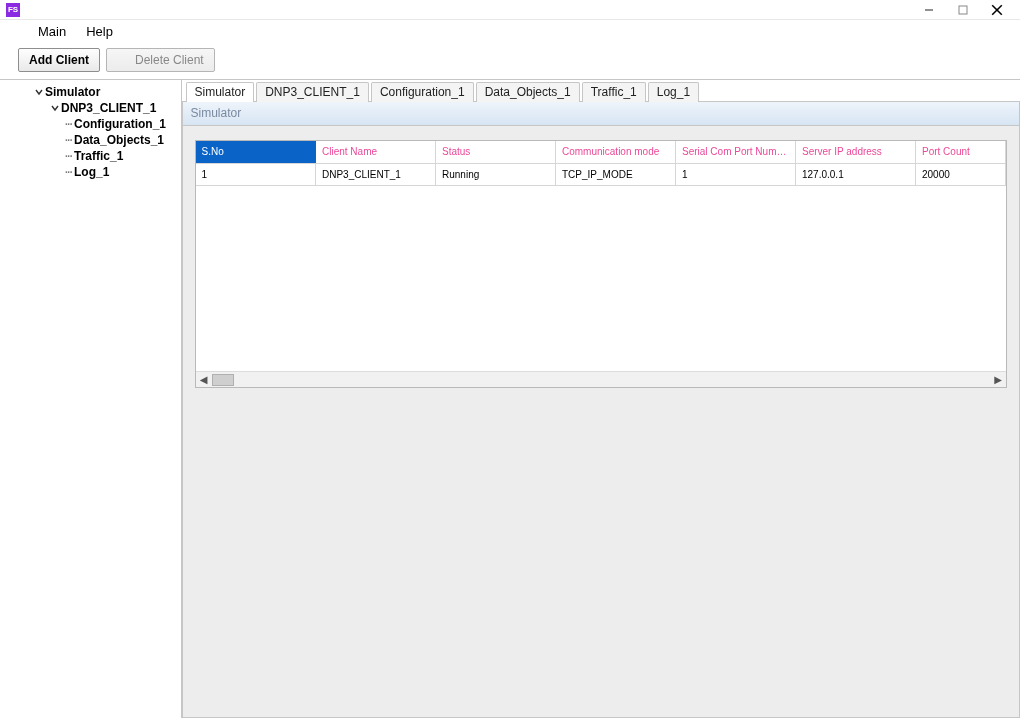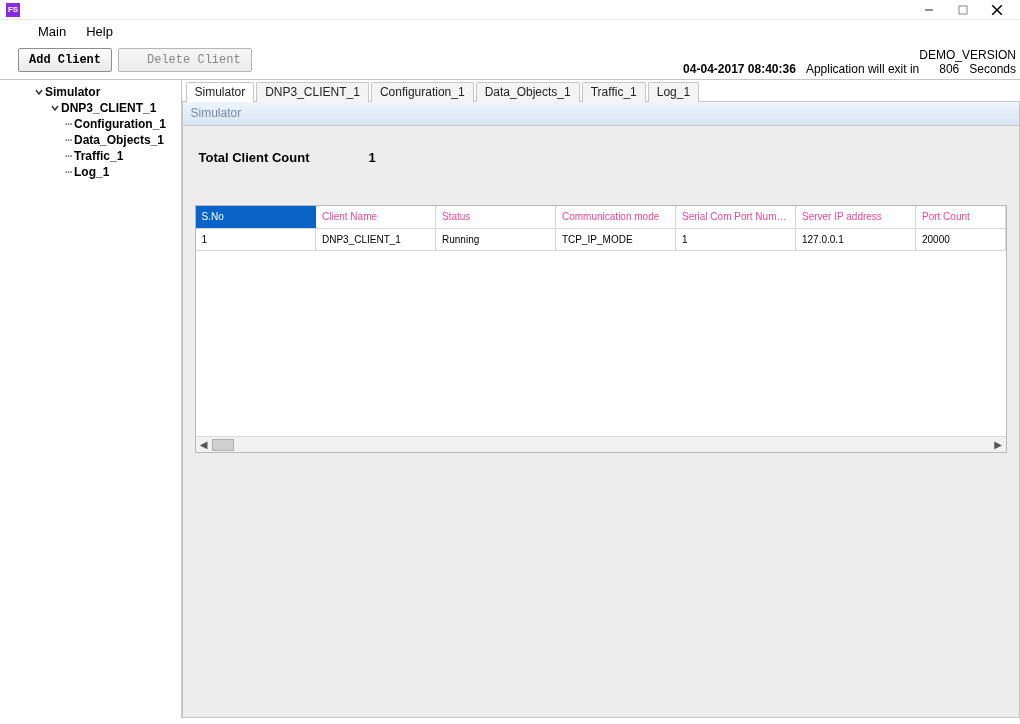--- a/index.html
+++ b/index.html
@@ -46,21 +46,21 @@
     background: #fff;
     padding: 6px 0 6px 18px;
     border-bottom: 1px solid #c6c6c6;
     height: 38px;
   }
   .btn {
     height: 24px; padding: 0 10px;
     border: 1px solid #8e8e8e;
     background: linear-gradient(#fefefe,#e9e9e9);
     border-radius: 2px;
-    font-size: 12px; font-family: Liberation Mono, monospace;
+    font-size: 12px; font-family: Liberation Sans, sans-serif;
     margin-right: 6px;
     cursor: pointer;
     font-weight: bold;
   }
   .btn.disabled {
     color: #888;
     background: linear-gradient(#f6f6f6,#ececec);
     border-color: #b5b5b5;
     cursor: default;
     font-weight: normal;
@@ -237,29 +237,20 @@
 </div>
 
 <div class="menubar">
   <div class="menu-item">Main</div>
   <div class="menu-item">Help</div>
 </div>
 
 <div class="toolbar-row">
   <button class="btn">Add Client</button>
   <button class="btn disabled">Delete Client</button>
-  <div class="status-area">
-    <div class="status-l1">DEMO_VERSION</div>
-    <div class="status-l2">
-      <span class="ts">04-04-2017 08:40:36</span>
-      <span>Application will exit in</span>
-      <span style="margin-left:10px">806</span>
-      <span>Seconds</span>
-    </div>
-  </div>
 </div>
 
 <div class="body">
 
   <div class="sidebar">
     <div class="tree">
       <ul>
         <li>
           <div class="tree-row bold">
             <span class="tree-chevron">
@@ -317,24 +308,20 @@
       <div class="tab active">Simulator</div>
       <div class="tab">DNP3_CLIENT_1</div>
       <div class="tab">Configuration_1</div>
       <div class="tab">Data_Objects_1</div>
       <div class="tab">Traffic_1</div>
       <div class="tab">Log_1</div>
     </div>
     <div class="panel">
       <div class="panel-header">Simulator</div>
       <div class="panel-body">
-        <div class="count-row">
-          <span class="label">Total Client Count</span>
-          <span>1</span>
-        </div>
 
         <div class="table-wrap">
           <table>
             <colgroup id="cg">
                 <col style="width: 120px;">
                 <col style="width: 120px;">
                 <col style="width: 120px;">
                 <col style="width: 120px;">
                 <col style="width: 120px;">
                 <col style="width: 120px;">

